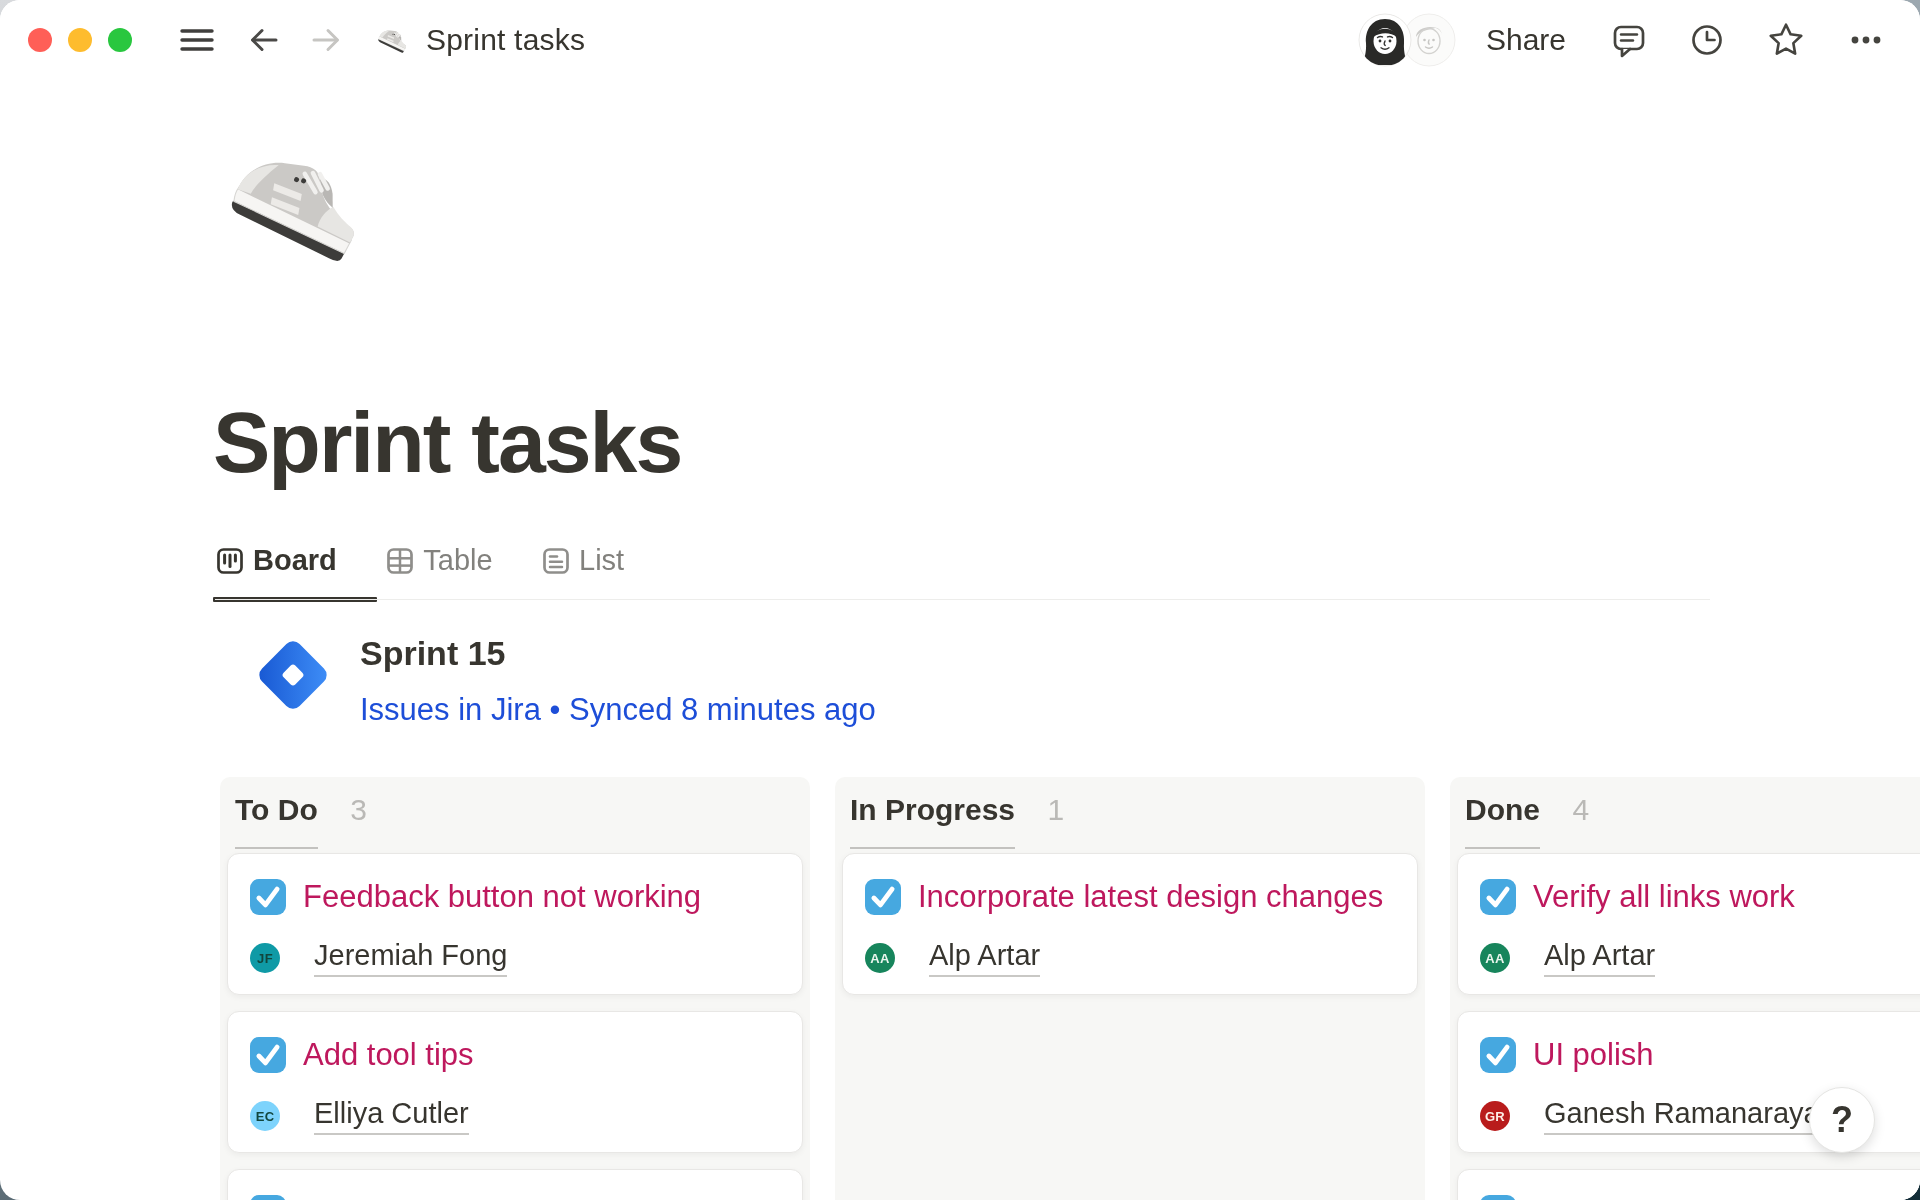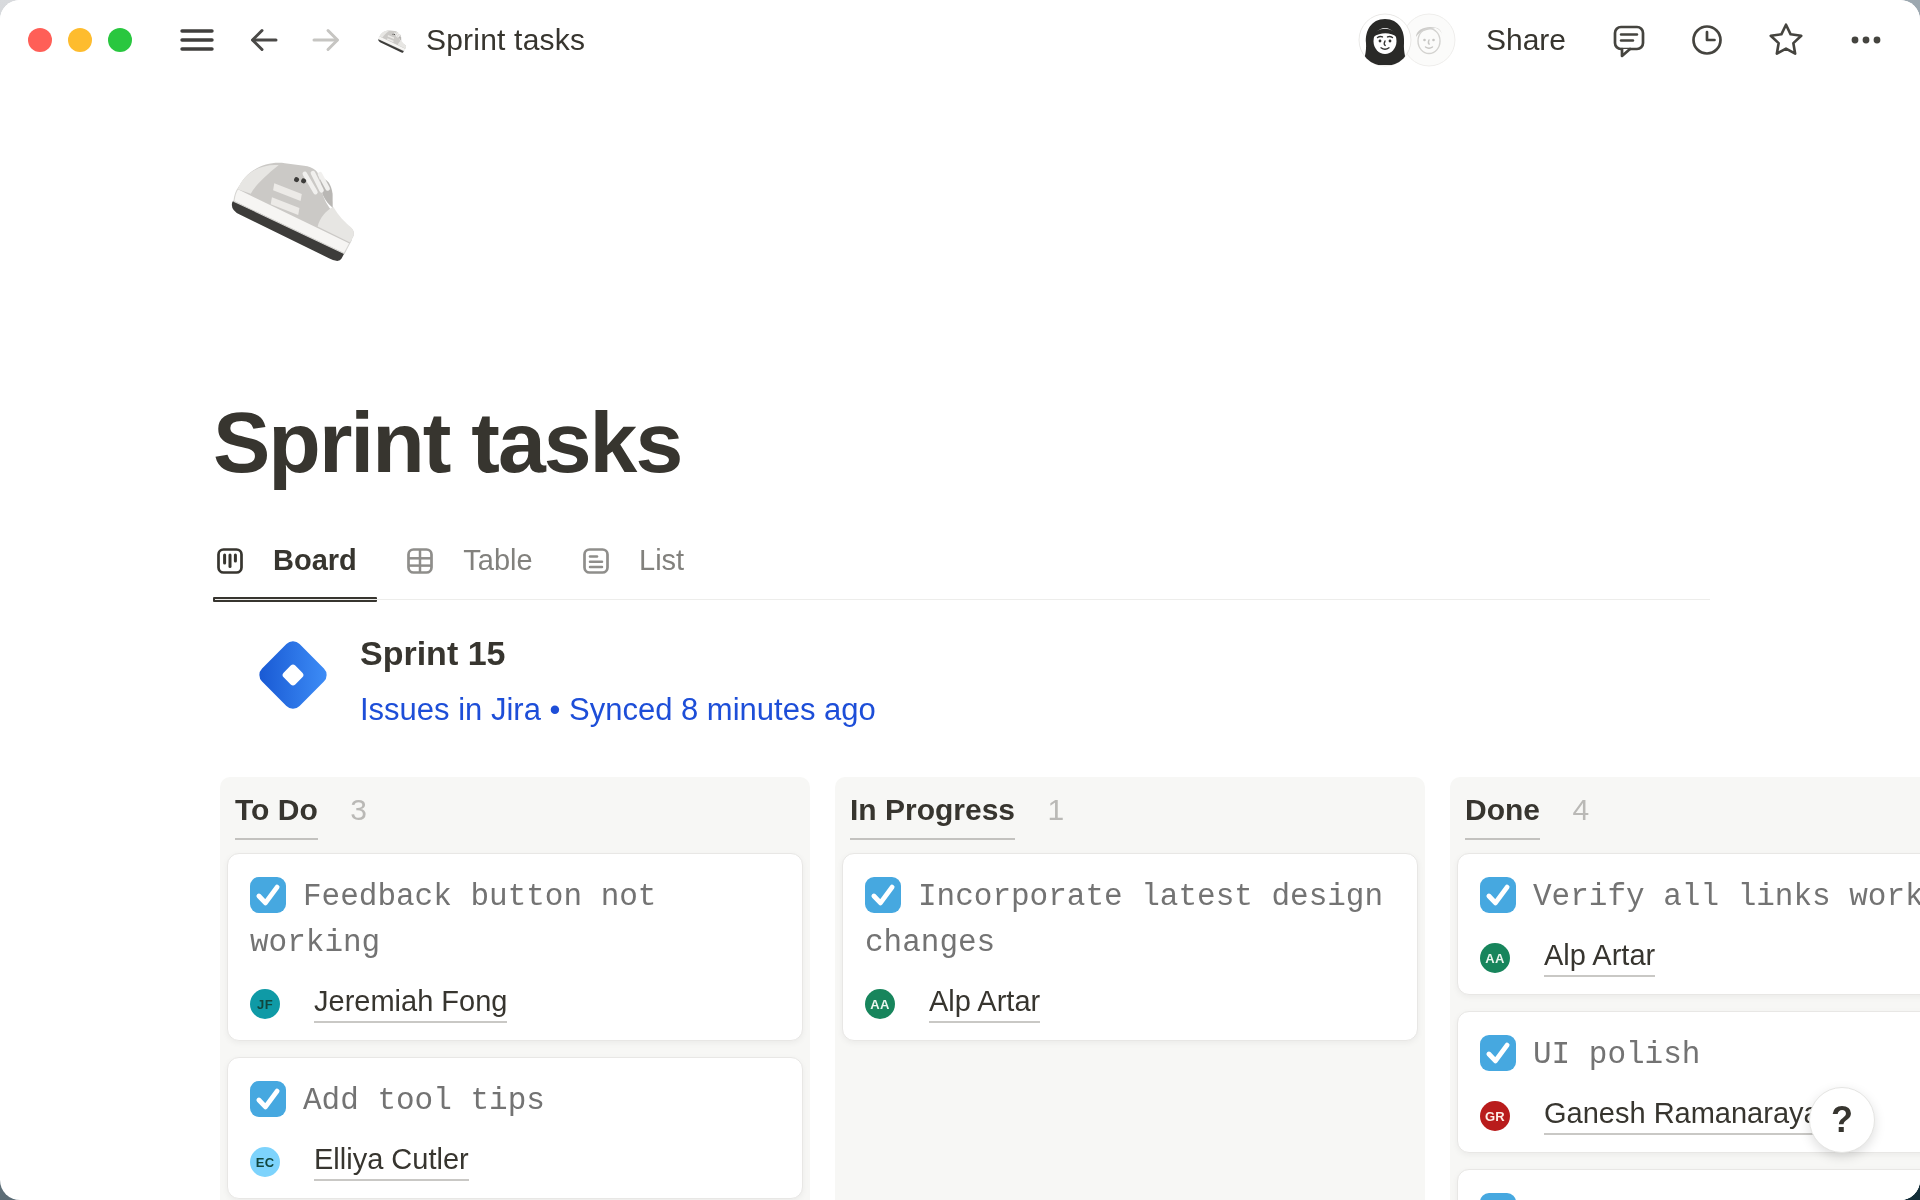--- a/index.html
+++ b/index.html
@@ -28,43 +28,43 @@
   .avatars .av+.av { margin-left:-10px; }
   .avatars .av.front { position:relative; z-index:2; }
   .share-btn { background:none; border:none; font-family:inherit; font-size:30px; color:#37352f; margin-right:44px; cursor:pointer; }
   .tb-icons { display:flex; align-items:center; gap:40px; }
 
   
   .page-icon { position:absolute; left:222px; top:126px; width:158px; height:158px; cursor:pointer; }
   .page-title { position:absolute; left:213px; top:392px; font-size:86px; line-height:100px; font-weight:700; letter-spacing:-2px; color:#37352f; }
 
   .tabs { position:absolute; left:215px; top:540px; width:1495px; height:60px; }
-  .tab { display:inline-flex; align-items:center; gap:28px; margin-right:44px; font-size:29px; color:#82817d; cursor:pointer; vertical-align:top; padding-top:4px; }
+  .tab { display:inline-flex; align-items:center; gap:8px; margin-right:44px; font-size:29px; color:#82817d; cursor:pointer; vertical-align:top; padding-top:4px; }
   .tab.active { color:#37352f; font-weight:600; }
   .tabs-divider { position:absolute; left:0; right:0; bottom:0; height:1px; background:#ededeb; }
   .tab-underline { position:absolute; left:-2px; bottom:-2px; width:164px; height:5px; background:#37352f; border-radius:1px; }
 
   .jira-block { position:absolute; left:250px; top:626px; display:flex; align-items:flex-start; }
   .jira-logo { width:86px; height:86px; margin-right:24px; margin-top:6px; }
   .jira-title { font-size:34px; font-weight:700; color:#37352f; line-height:54px; }
   .jira-meta { font-size:31px; color:#1d4ed8; margin-top:12px; }
 
   
   .board { position:absolute; left:220px; top:777px; display:flex; gap:25px; height:500px; }
   .column { width:590px; flex:0 0 590px; background:#f7f7f5; border-radius:10px; padding:14px 7px 0 7px; }
   .col-header { padding:2px 0 0 8px; height:42px; }
-  .col-name { font-size:30px; font-weight:600; color:#37352f; border-bottom:2px solid #c3c2bf; padding-bottom:12px; cursor:pointer; }
+  .col-name { font-size:30px; font-weight:600; color:#37352f; border-bottom:2px solid #c3c2bf; padding-bottom:21px; cursor:pointer; }
   .col-count { font-size:30px; color:#bab9b6; margin-left:28px; }
   .cards { margin-top:20px; }
   .card {
     background:#fff; border:1px solid #e8e7e5; border-radius:12px;
     box-shadow:0 2px 6px rgba(15,15,15,0.05);
     padding:20px 22px; margin-bottom:16px; cursor:pointer;
   }
-  .card-title { font-size:31px; line-height:46px; font-weight:500; color:#737373;font-family:Liberation Mono, monospace; }
+  .card-title { font-size:31px; line-height:46px; font-weight:500; color:#be185d; }
   .checkbox {
     display:inline-block; width:36px; height:36px; border-radius:9px; background:#46a8e0;
     vertical-align:-8px; margin-right:17px; cursor:pointer;
   }
   .checkbox svg { display:block; width:36px; height:36px; }
   .assignee { margin-top:22px; display:flex; align-items:center; height:32px;gap:21px; }
   .avatar {
     width:30px; height:30px; border-radius:50%; color:#fff;
     font-size:13px; font-weight:700; display:flex; align-items:center; justify-content:center;
     margin-right:13px; flex:0 0 30px; letter-spacing:0.3px;

